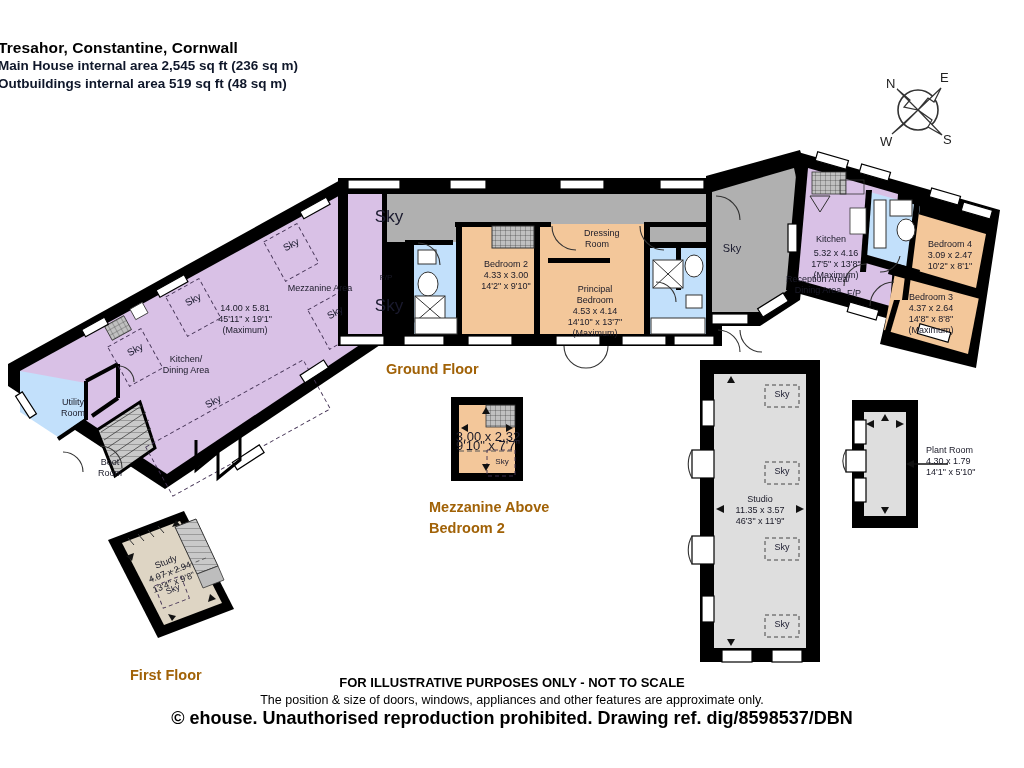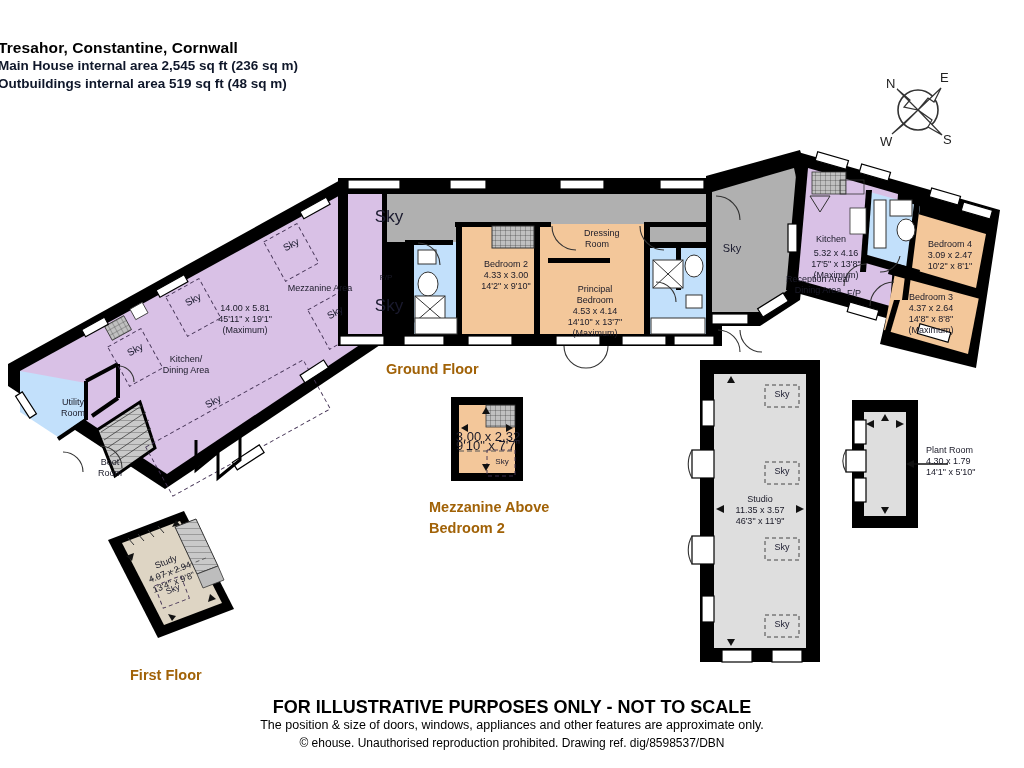--- a/index.html
+++ b/index.html
@@ -55,23 +55,23 @@
   }
   #cap-ground { left: 386px; top: 359px; }
   #cap-mezz   { left: 429px; top: 497px; line-height: 21px; }
   #cap-first  { left: 130px; top: 646px; margin-top: 19px; }
 
   
   #footer {
     position: absolute; left: 0; top: 674px; width: 1024px;
     text-align: center; color: #000;
   }
-  #footer .f1 { font-size: 18px; font-weight: bold; line-height: 17px; margin-top: 25px; }
+  #footer .f1 { font-size: 13px; font-weight: bold; line-height: 17px; }
   #footer .f2 { font-size: 12.5px; font-weight: normal; line-height: 18px; }
-  #footer .f3 { font-size: 12px; font-weight: normal; line-height: 18px; }
+  #footer .f3 { font-size: 18px; font-weight: bold; line-height: 18px; }
 
   
   #plan { position: absolute; left: 0; top: 0; width: 1024px; height: 768px; }
 
   
   .lbl {
     position: absolute;
     color: #1a1a28;
     font-size: 9px;
     line-height: 11px;

